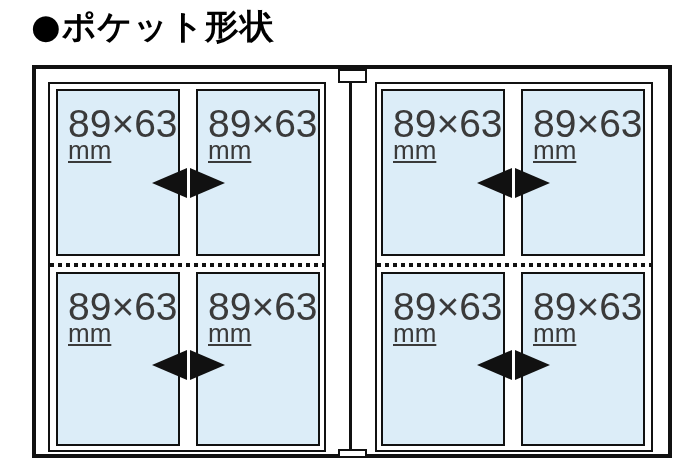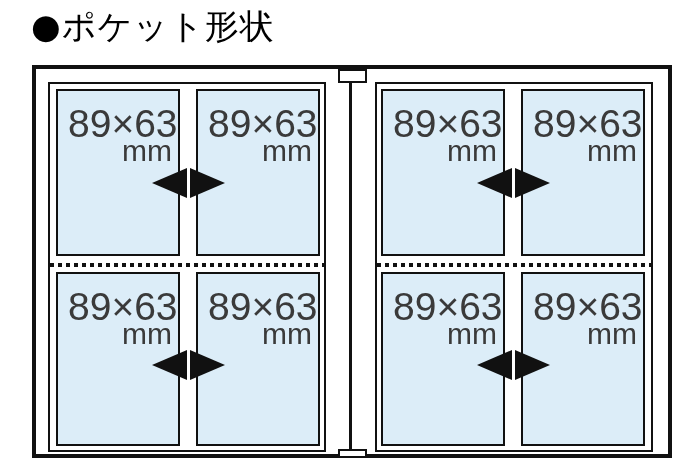--- a/index.html
+++ b/index.html
@@ -15,21 +15,21 @@
     width:700px;height:469px;
     background:var(--bg);
     overflow:hidden;
     font-family:"Liberation Sans","DejaVu Sans",sans-serif;
   }
   .title{
     position:absolute;
     left:31px;top:4px;
     margin:0;
     font-size:34px;
-    font-weight:400;
+    font-weight:700;
     letter-spacing:1px;
     color:var(--title-text);
     font-family:"DejaVu Sans","Liberation Sans",sans-serif;
   }
   .outer-frame{
     position:absolute;
     left:32px;top:65px;width:640px;height:393px;
     border:4px solid var(--line);
     box-sizing:border-box;
     background:var(--bg);
@@ -68,24 +68,25 @@
     left:10px;top:18px;width:96px;
     color:var(--label-text);
   }
   .pocket-label .size{
     font-size:39px;
     line-height:29px;
     text-align:left;
     white-space:nowrap;
   }
   .pocket-label .unit{
-    font-size:30px;
+    font-size:26px;
     line-height:25px;
-    text-align:right;
+    text-align:left;
     margin-right:-8px;
+    text-decoration:underline;
   }
   .dotted{
     position:absolute;
     top:263px;height:4px;width:274px;
     background:repeating-linear-gradient(90deg,var(--line) 0 4px,transparent 4px 8px);
   }
   .dotted-left{left:50px;}
   .dotted-right{left:377px;}
   .arrow-pair{
     position:absolute;

